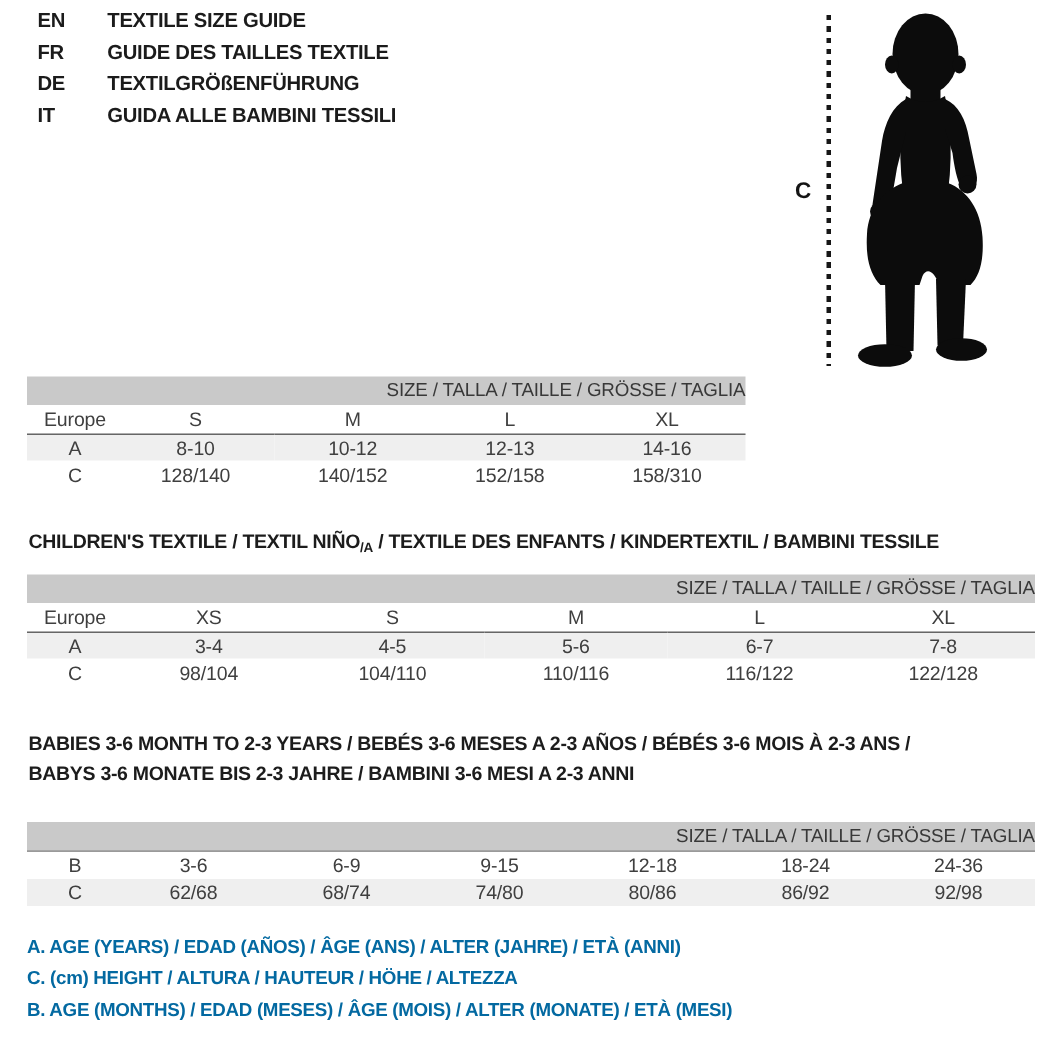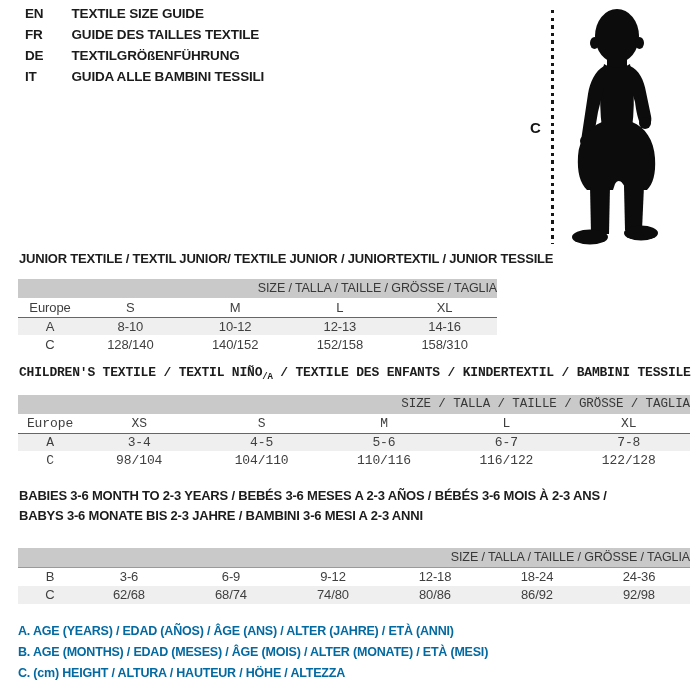--- a/index.html
+++ b/index.html
@@ -16,21 +16,21 @@
 
   
   .figure-c { position:absolute; left:530px; top:119px; font-weight:bold; font-size:15px; color:#141414; }
   .dotted-line { position:absolute; left:551px; top:10px; width:3px; height:234px;
                  background:repeating-linear-gradient(to bottom,#161616 0 3.5px, transparent 3.5px 7.5px); }
   .silhouette { position:absolute; left:566px; top:6px; }
 
   
   .tblock { position:absolute; left:18px; }
   .t1 { top:251px; width:479px; }
-  .t2 { top:365px; width:672px;font-family:Liberation Mono, monospace; }
+  .t2 { top:353px; width:672px; }
   .t3 { top:486px; width:672px; }
   .ttl { font-size:13px; font-weight:bold; color:#1c1c1c; letter-spacing:-0.2px;
          margin:0 0 13px 1px; white-space:nowrap; }
   .t3 .ttl { line-height:20px; margin-bottom:22px; white-space:normal; }
   .subp { font-size:9px; vertical-align:-3px; font-weight:bold; }
 
   table.sizes { border-collapse:collapse; width:100%; table-layout:fixed;
                 font-size:13px; color:#3f3f3f; letter-spacing:-0.1px; }
   th.size-head { background:#c9c9c9; font-weight:normal; text-align:right;
                  padding:2px 0 3px 5px; font-size:12.5px; color:#383838; }
@@ -83,21 +83,20 @@
       <circle cx="79" cy="117" r="6"></circle>
       <path d="M36,116 L66,116 C79,121 88,134 89,152 C90,168 87,178 81,184 L60,184 C57,175 52,172 49,178 L47,184 L21,184 C14,177 11,166 12,150 C13,133 23,121 36,116 Z"></path>
       <path d="M24,180 L44,180 L43,228 L25,228 Z"></path>
       <ellipse cx="24" cy="231" rx="18" ry="7.5"></ellipse>
       <path d="M58,180 L78,180 L76,224 L59,224 Z"></path>
       <ellipse cx="75" cy="227" rx="17" ry="7.5"></ellipse>
     </g>
   </svg>
 
   <section class="tblock t1">
-    <h3 class="ttl">JUNIOR TEXTILE / TEXTIL JUNIOR/ TEXTILE JUNIOR / JUNIORTEXTIL / JUNIOR TESSILE</h3>
     <table class="sizes">
       <colgroup>
           <col style="width:60px">
           <col>
           <col>
           <col>
           <col>
         </colgroup>
       <thead>
         <tr>
@@ -193,37 +192,37 @@
       <thead>
         <tr>
             <th class="size-head" colspan="7">SIZE / TALLA / TAILLE / GRÖSSE / TAGLIA</th>
           </tr>
       </thead>
       <tbody>
         <tr>
           <td class="lbl">B</td>
           <td>3-6</td>
           <td>6-9</td>
-          <td>9-12</td>
+          <td>9-15</td>
           <td>12-18</td>
           <td>18-24</td>
           <td>24-36</td>
         </tr>
         <tr class="r-alt">
           <td class="lbl">C</td>
           <td>62/68</td>
           <td>68/74</td>
           <td>74/80</td>
           <td>80/86</td>
           <td>86/92</td>
           <td>92/98</td>
         </tr>
       </tbody>
     </table>
   </section>
 
   <div class="footnotes">
     <div>A. AGE (YEARS) / EDAD (AÑOS) / ÂGE (ANS) / ALTER (JAHRE) / ETÀ (ANNI)</div>
+    <div>C. (cm) HEIGHT / ALTURA / HAUTEUR / HÖHE / ALTEZZA</div>
     <div>B. AGE (MONTHS) / EDAD (MESES) / ÂGE (MOIS) / ALTER (MONATE) / ETÀ (MESI)</div>
-    <div>C. (cm) HEIGHT / ALTURA / HAUTEUR / HÖHE / ALTEZZA</div>
   </div>
 
 </div>
 
 </body></html>

